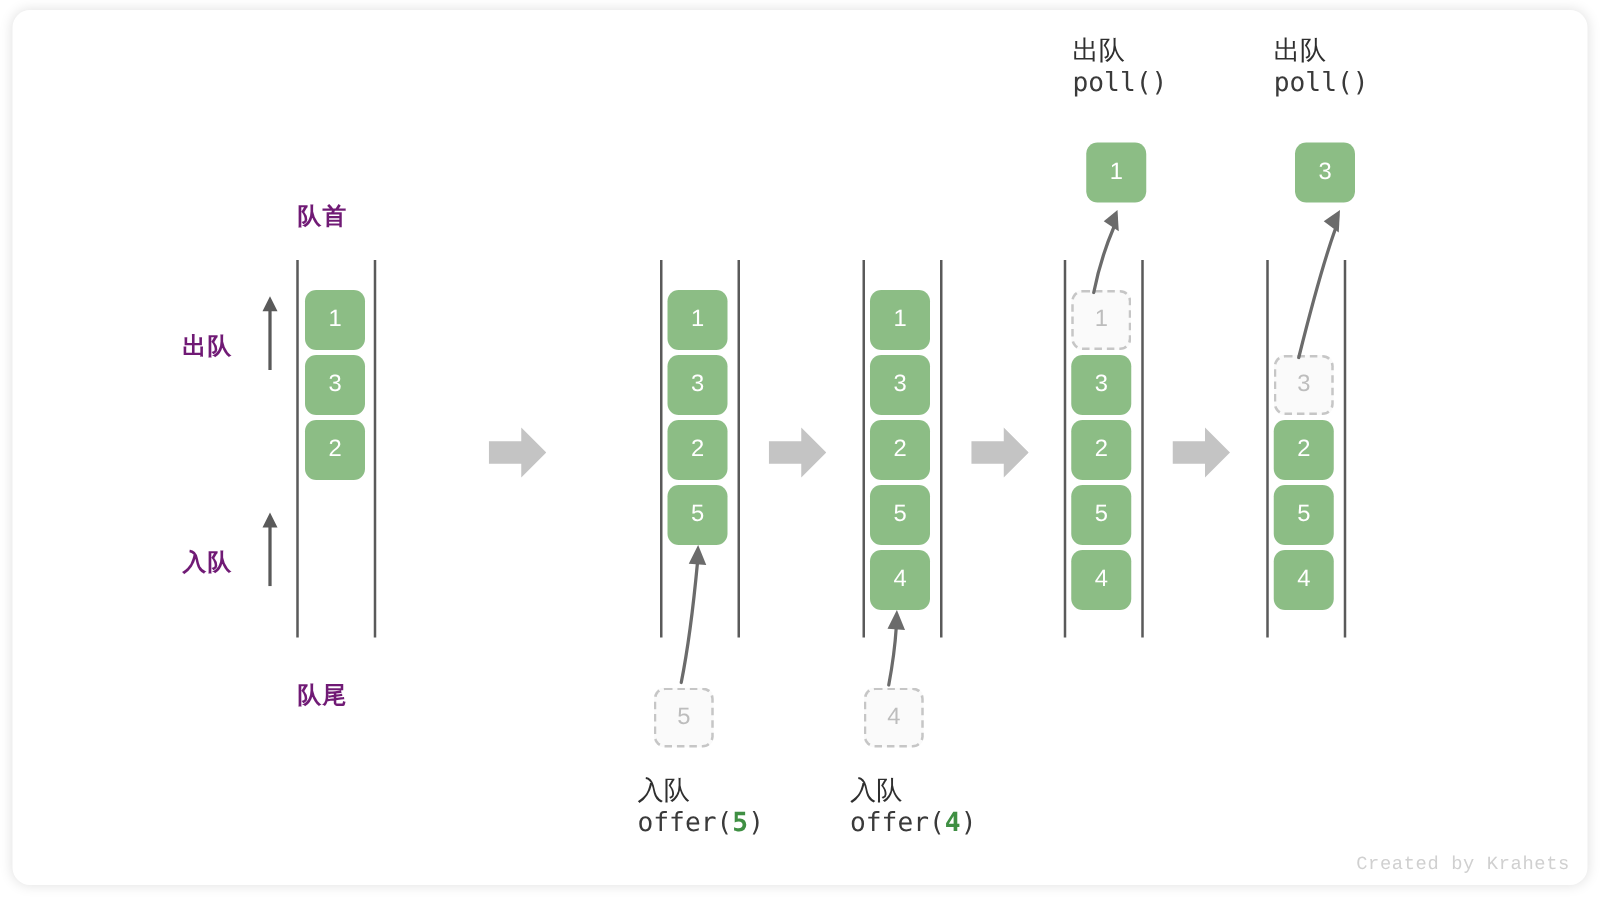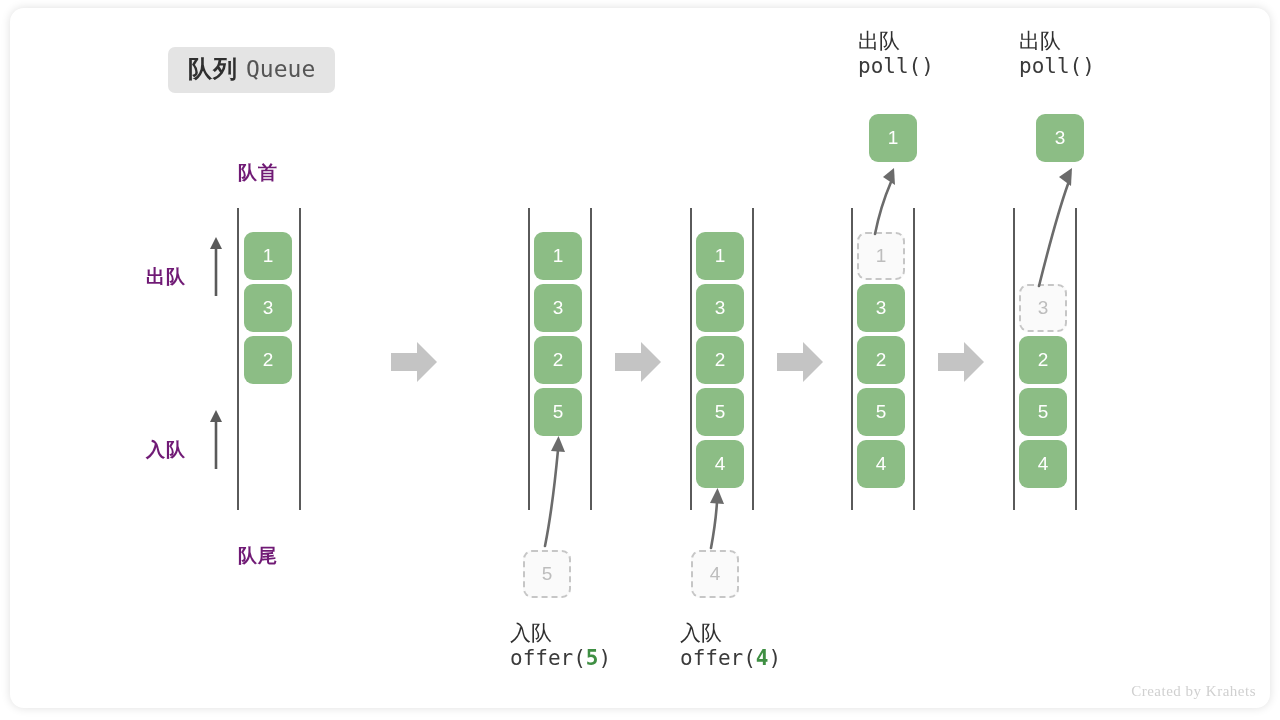--- a/index.html
+++ b/index.html
@@ -133,34 +133,31 @@
     position: absolute;
     overflow: visible;
   }
 
   .watermark {
     position: absolute;
     right: 24px;
     bottom: 20px;
     font-size: 15px;
     color: #d0d0d0;
-    font-family: Liberation Serif, serif;
+    font-family: Liberation Mono, monospace;
     letter-spacing: 0.5px;
     white-space: nowrap;
   }
 </style>
 </head>
 <body>
 
 <div id="stage">
   <div class="card"></div>
 
-  <div class="title-badge">
-    <span class="title-cn">队列</span><span class="title-en">Queue</span>
-  </div>
 
   <div class="cn-bold" style="left:238px; top:160px;">队首</div>
   <div class="cn-bold" style="left:238px; top:543px;">队尾</div>
 
   <div class="cn-bold" style="left:146px; top:264px;">出队</div>
   <div class="cn-bold" style="left:146px; top:437px;">入队</div>
 
   <svg class="mini-arrow" style="left:207px; top:234px;" viewBox="0 0 18 62">
     <line x1="9" y1="62" x2="9" y2="12" stroke="#5a5a5a" stroke-width="2.6"></line>
     <path d="M9 3 L15 15 L3 15 Z" fill="#5a5a5a"></path>

